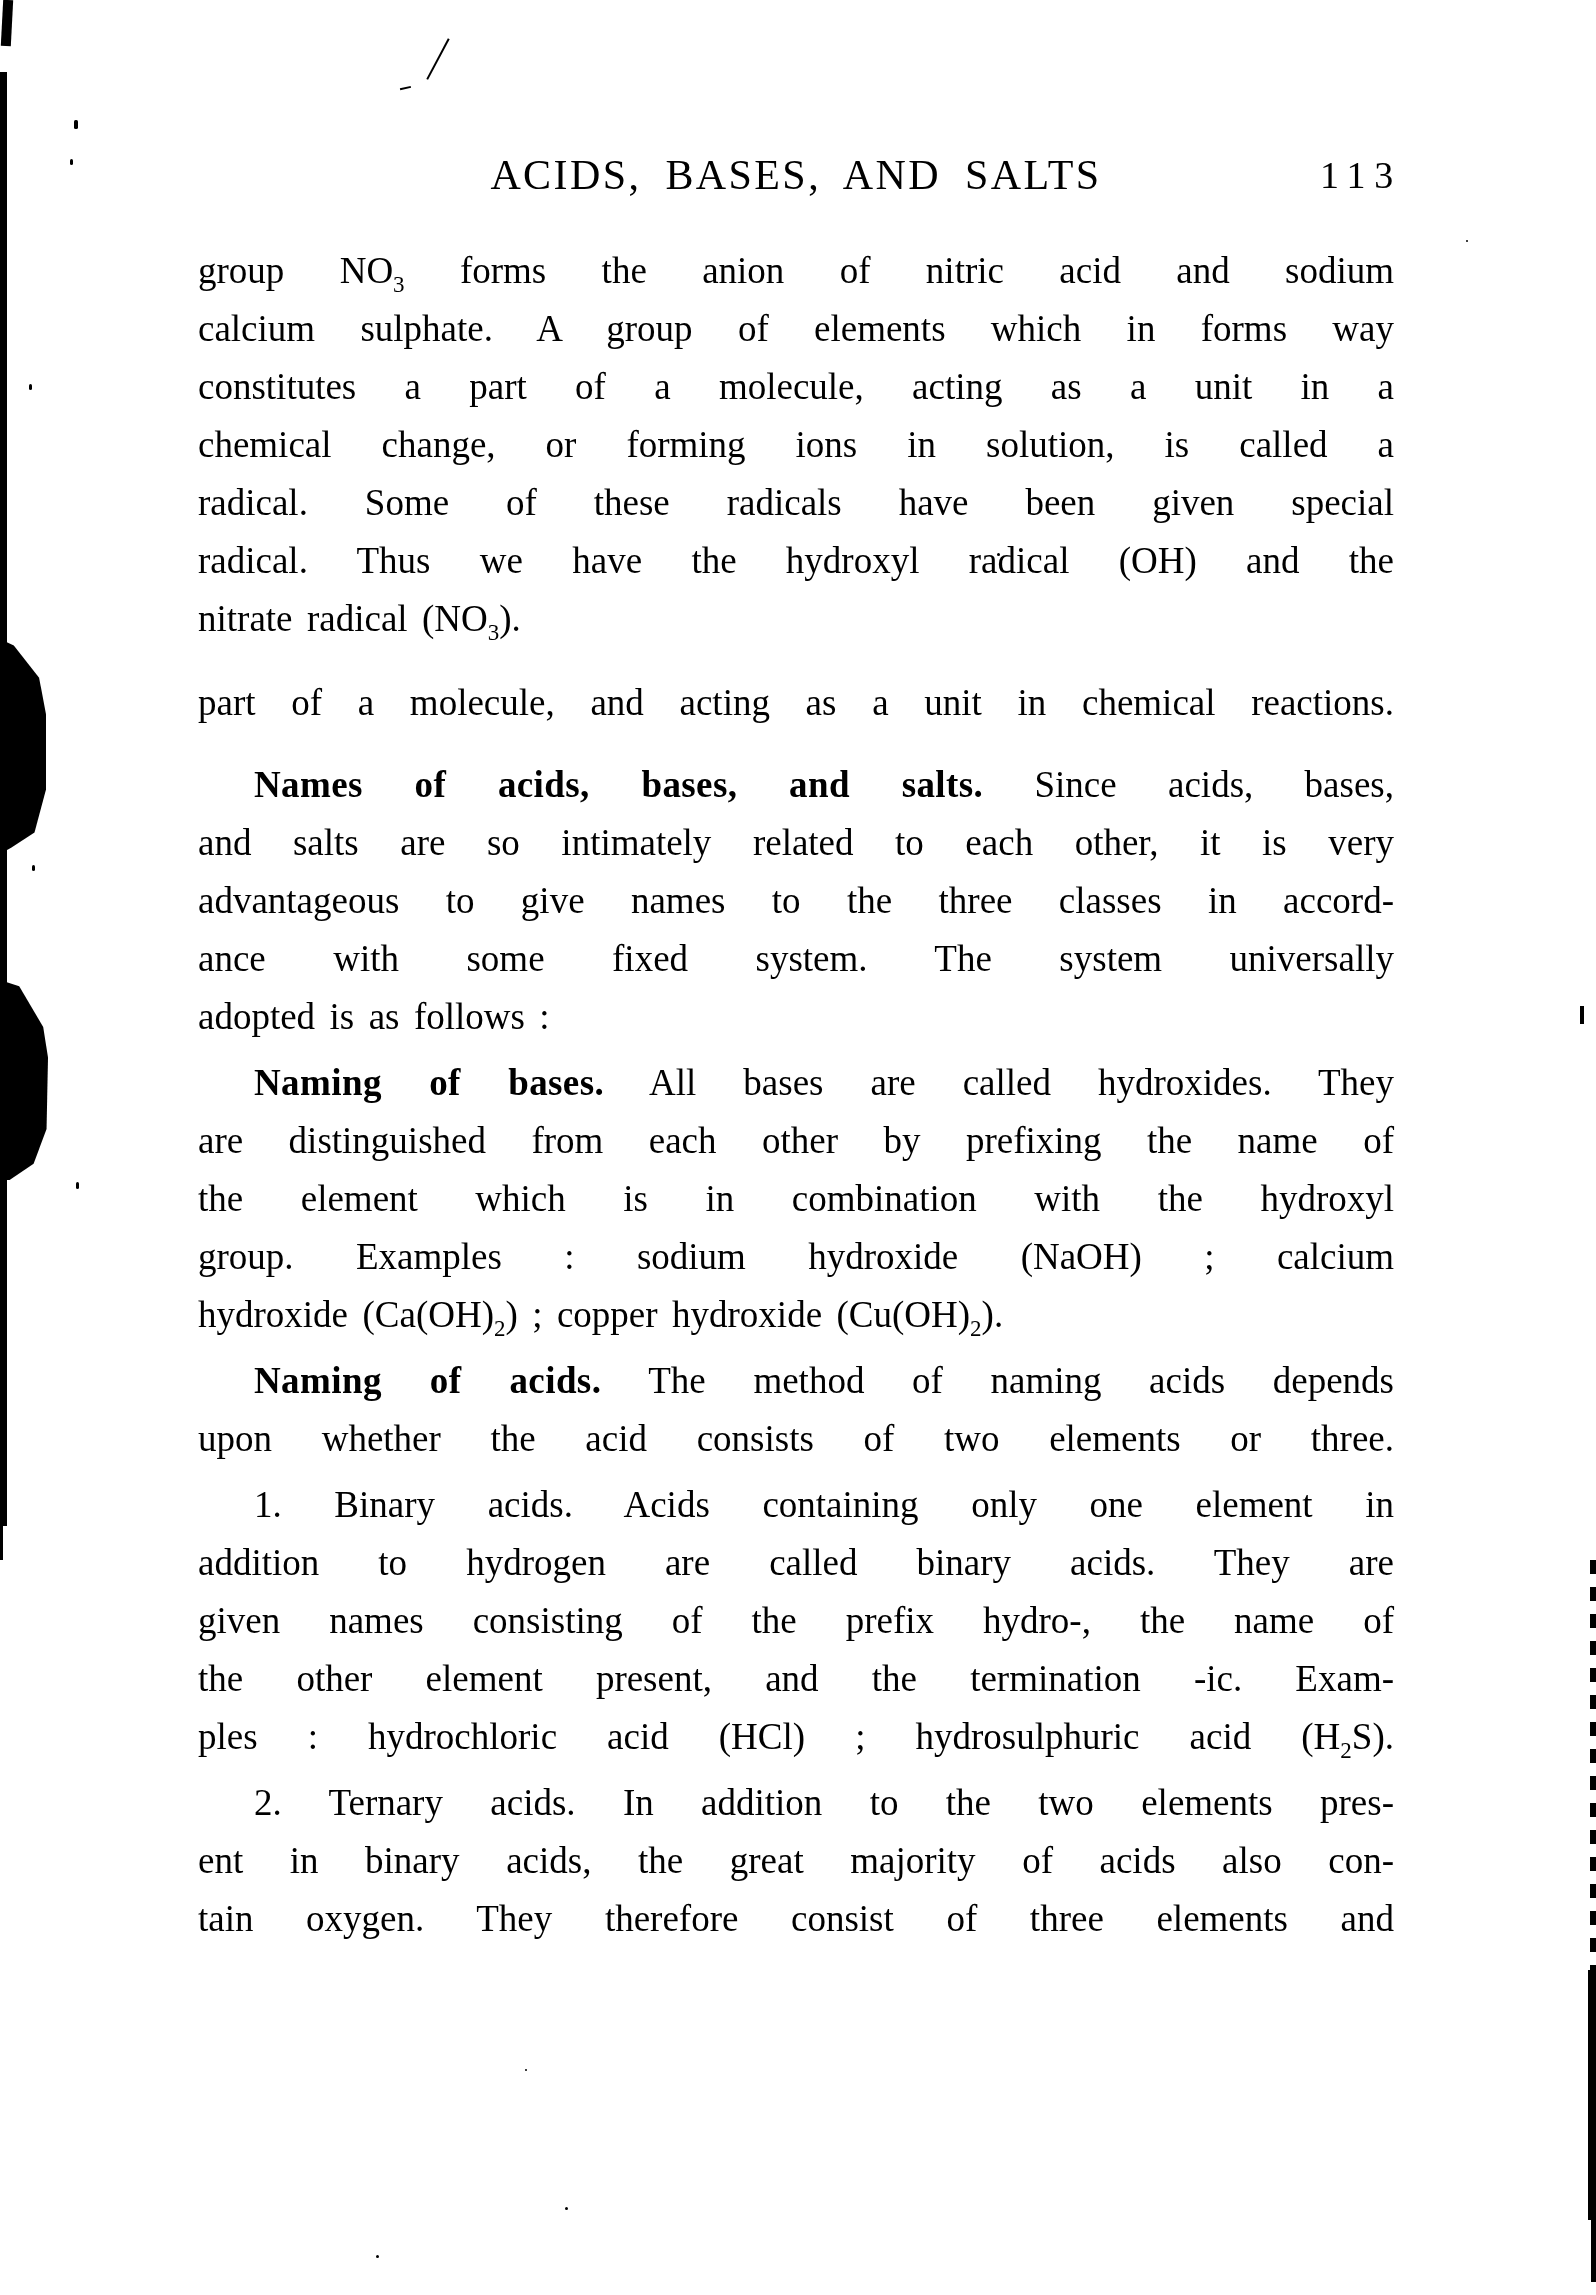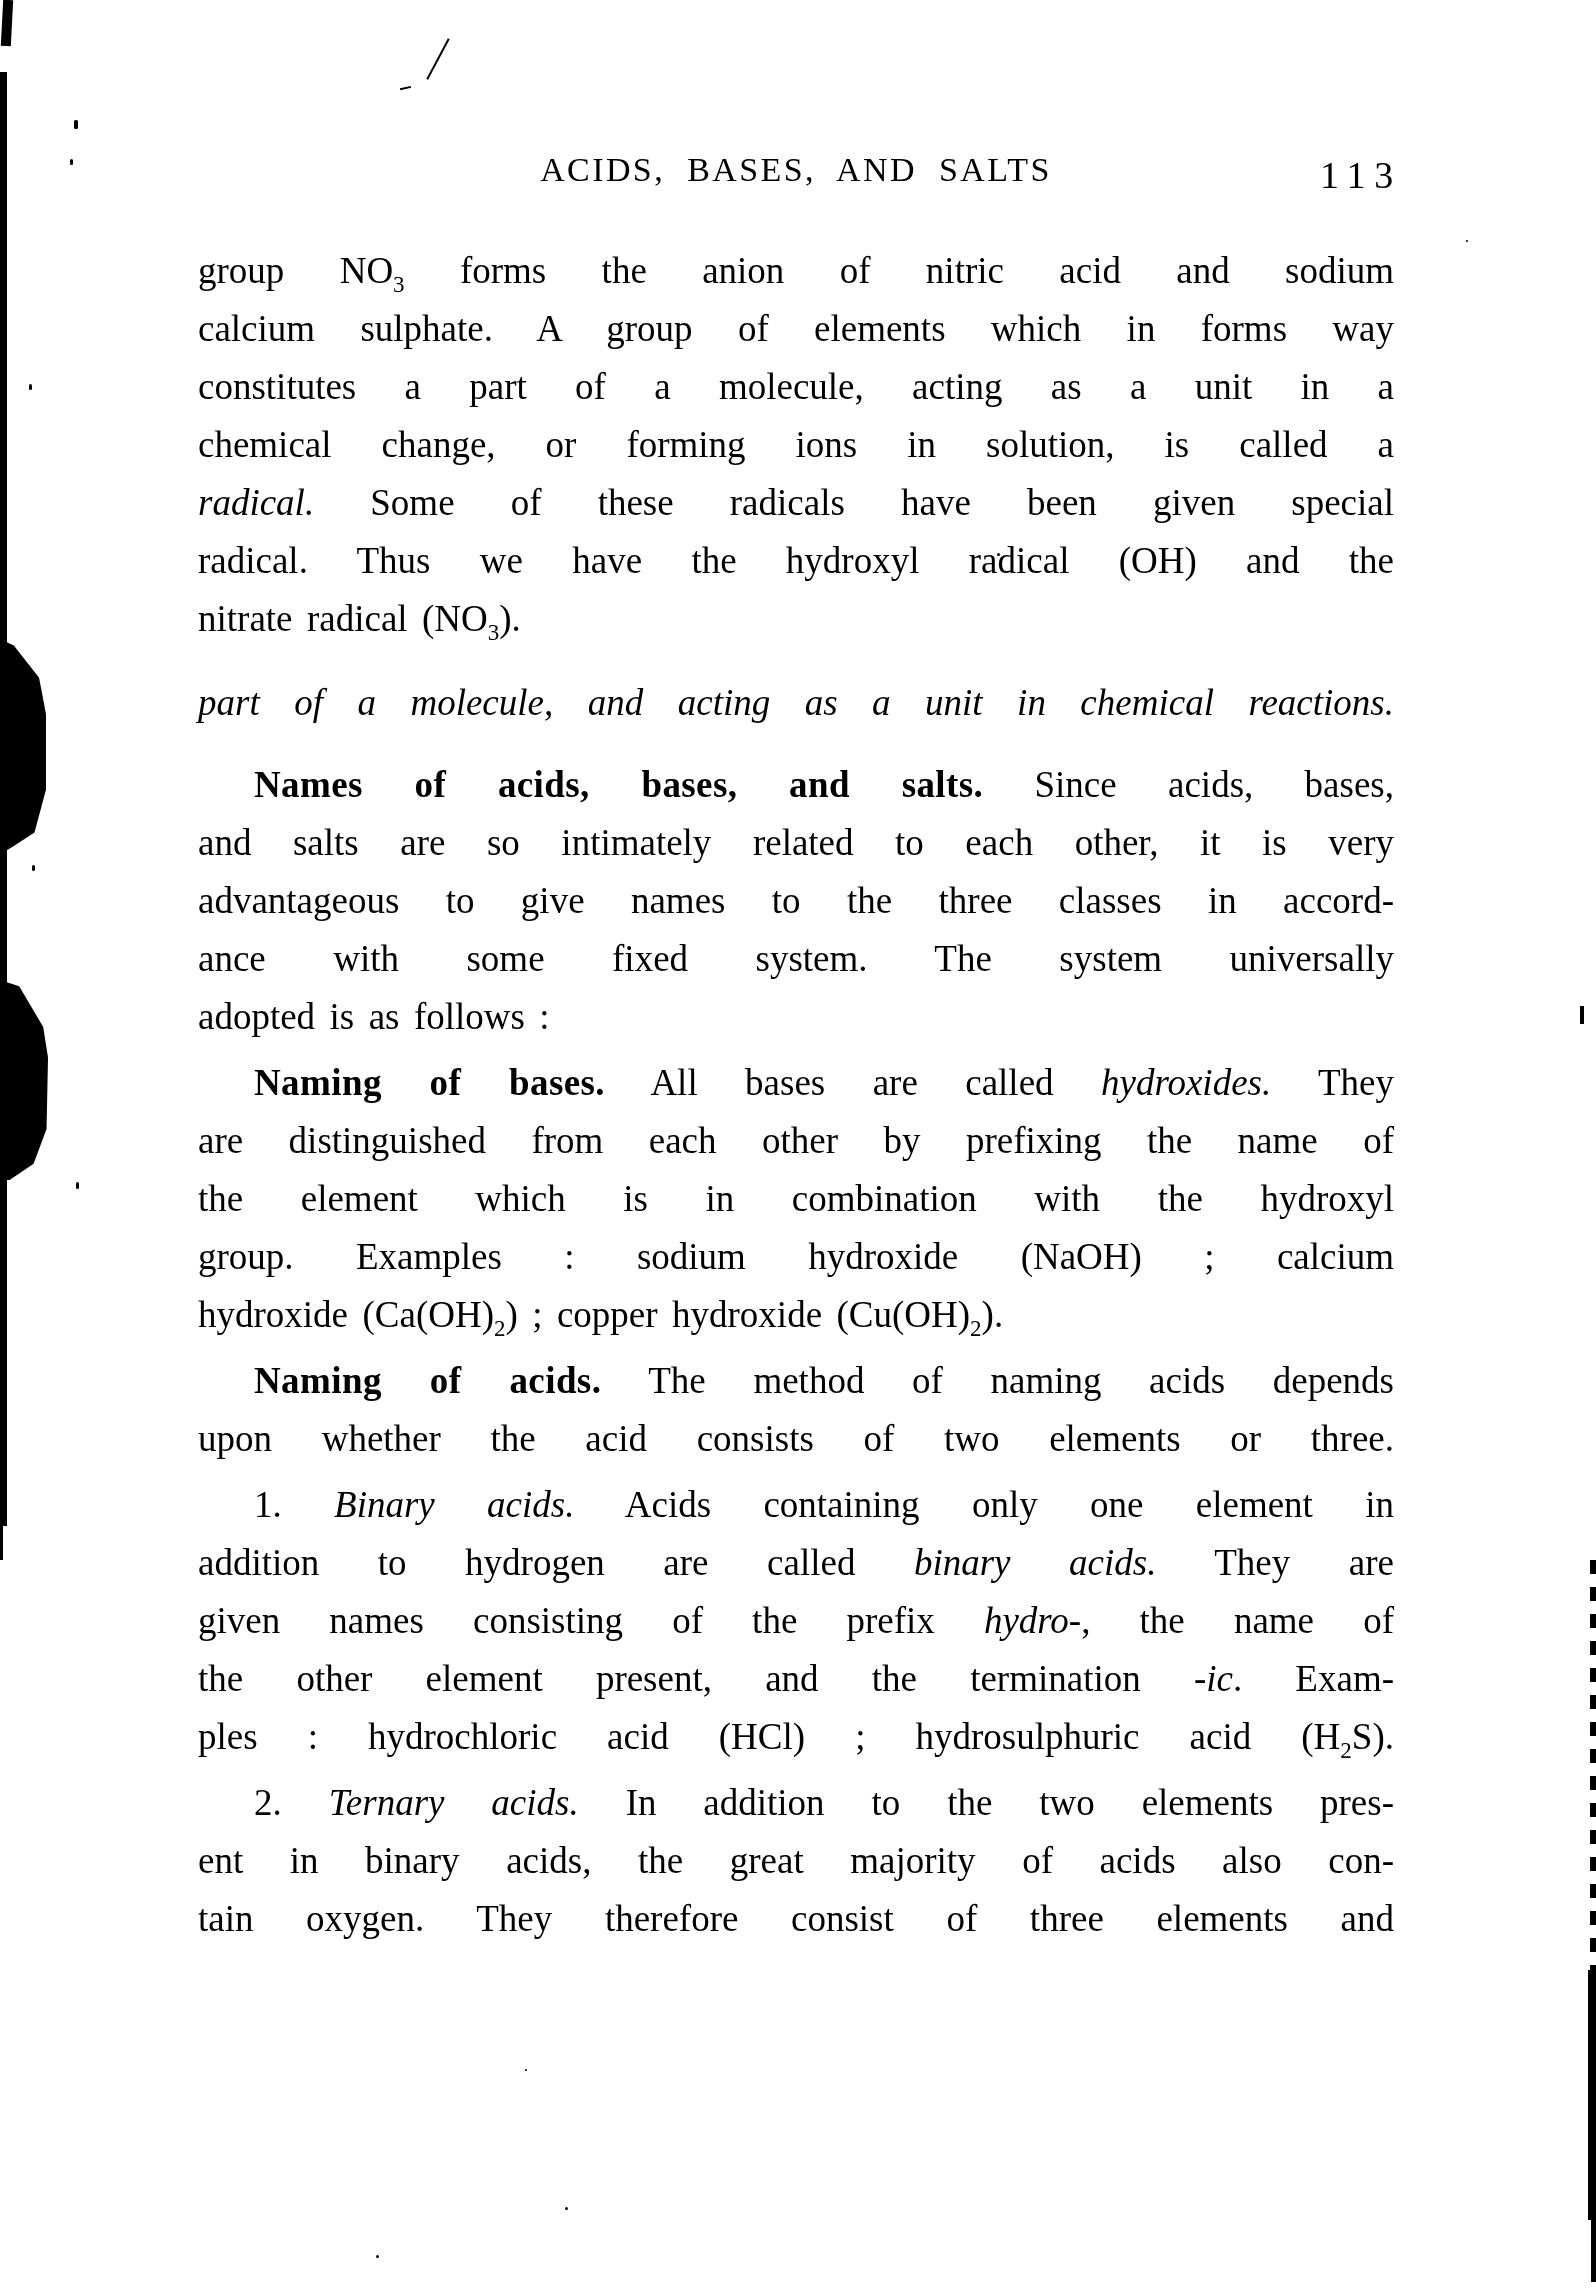--- a/index.html
+++ b/index.html
@@ -12,21 +12,21 @@
     color: #000;
   }
   .page { position: absolute; inset: 0; }
 
   
   .header {
     position: absolute; left: 190px; top: 151px; width: 1212px; height: 48px;
   }
   .header .title {
     display: block; width: 100%; text-align: center;
-    font-size: 34px; letter-spacing: 2.4px; word-spacing: 11.2px;
+    font-size: 42px; letter-spacing: 2.4px; word-spacing: 11.2px;
   }
   .header .pagenum {
     position: absolute; right: 0; top: 1.6px;
     font-size: 38px; letter-spacing: 8.8px;
   }
 
   
   .body-text {
     position: absolute; left: 190px; top: 234px; width: 1212px;
     font-size: 37px;
@@ -34,21 +34,21 @@
   .para { margin: 8px; }
   .line {
     height: 58px; line-height: 58px;
     text-align: justify; text-align-last: left;
     word-spacing: 0.14em;
     white-space: normal;
   }
   .line.j  { text-align-last: justify; }
   .line.ind { text-indent: 56px; }
   .sg-n  { }
-  .sg-i  { font-style: italic; }
+  .sg-i  { }
   .sg-b  { font-weight: bold; letter-spacing: 0.4px; }
   .sg-sc { font-variant: small-caps; letter-spacing: 1.6px; }
   .sg-sub { font-size: 23px; vertical-align: -8.8px; line-height: 0; }
 
   
   .art { position: absolute; background: #000; }
   .corner-mark  { left: 1.6px;  top: 0;      width: 10.4px; height: 46px; transform: rotate(3deg); }
   .left-strip   { left: 0;    top: 72px;   width: 7.2px;  height: 1454px; }
   .left-strip-tail { left: 0; top: 1526px; width: 3.2px;  height: 34px; }
   .blob-a {

